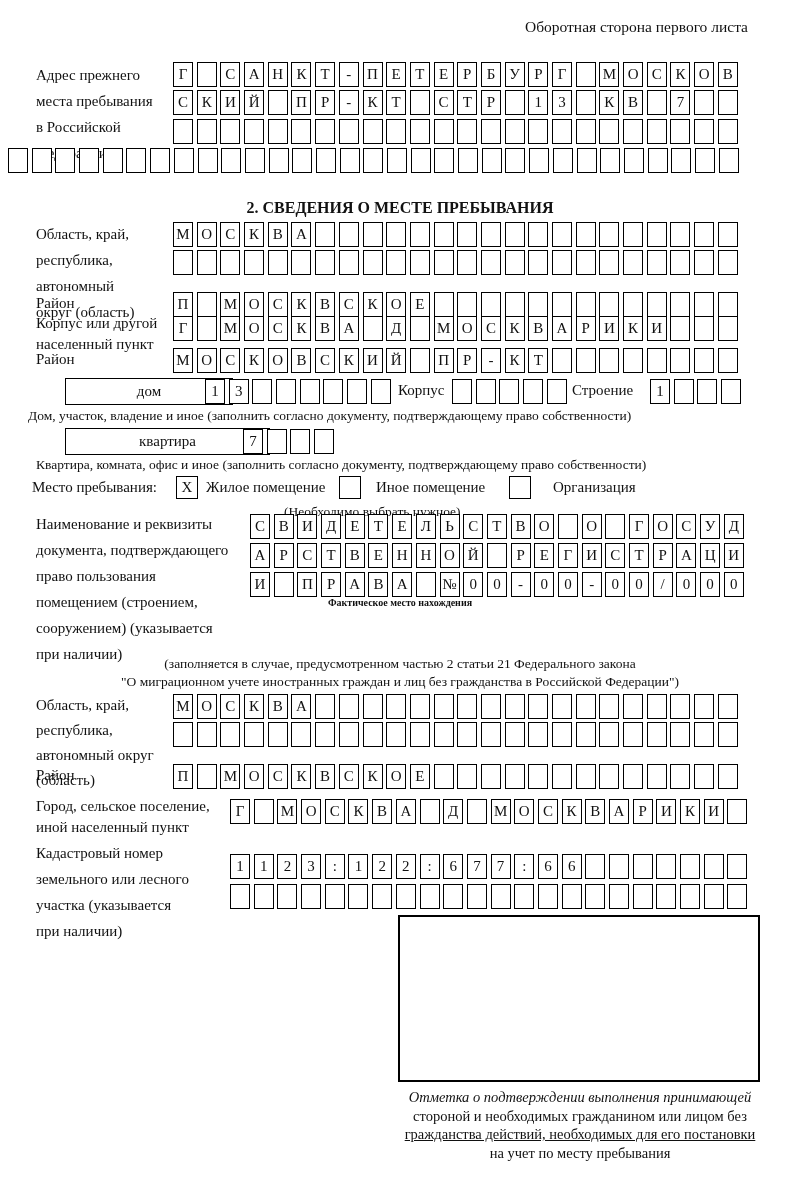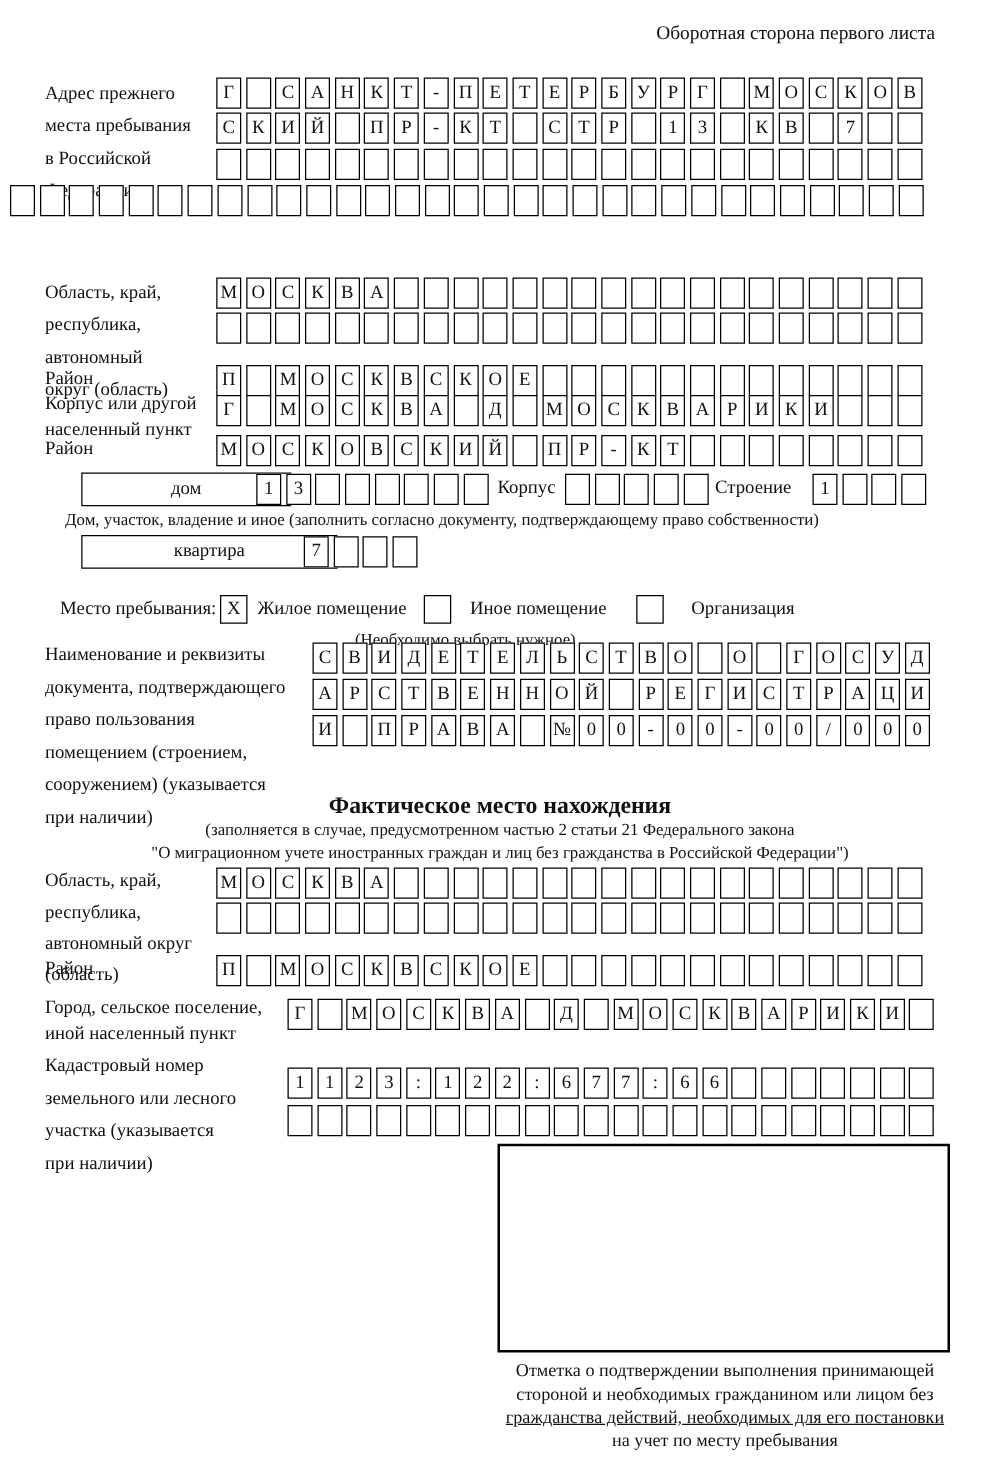--- a/index.html
+++ b/index.html
@@ -160,20 +160,21 @@
       <span class="cell"></span>
       <span class="cell"></span>
       <span class="cell"></span>
       <span class="cell"></span>
       <span class="cell"></span>
       <span class="cell"></span>
       <span class="cell"></span>
       <span class="cell"></span>
     </div>
 
+  <div class="abs bold center" style="top:199px; font-size:16px;">2. СВЕДЕНИЯ О МЕСТЕ ПРЕБЫВАНИЯ</div>
 
   <div class="abs lbl" style="left:36px; top:221px; line-height:26px;">
     <span class="ln">Область, край,</span>
     <span class="ln">республика,</span>
     <span class="ln">автономный</span>
     <span class="ln">округ (область)</span>
   </div>
   <div class="cellrow" style="left:173px; top:222px;">
       <span class="cell">М</span>
       <span class="cell">О</span>
@@ -333,31 +334,32 @@
       <span class="cell"></span>
       <span class="cell"></span>
     </div>
   <div class="abs lbl" style="left:572px; top:382px;">Строение</div>
   <div class="cellrow" style="left:650px; top:379px;">
       <span class="cell">1</span>
       <span class="cell"></span>
       <span class="cell"></span>
       <span class="cell"></span>
     </div>
-  <div class="abs note" style="left:52px; top:408px;">Дом, участок, владение и иное (заполнить согласно документу, подтверждающему право собственности)</div>
+  <div class="abs note" style="left:28px; top:408px;">Дом, участок, владение и иное (заполнить согласно документу, подтверждающему право собственности)</div>
 
   <div class="widebox" style="left:30px; top:428px; width:205px; height:27px;">квартира</div>
   <div class="cellrow" style="left:243px; top:429px;">
       <span class="cell">7</span>
       <span class="cell"></span>
       <span class="cell"></span>
       <span class="cell"></span>
     </div>
-
-  <div class="abs lbl" style="left:48px; top:479px;">Место пребывания:</div>
+  <div class="abs note" style="left:36px; top:457px;">Квартира, комната, офис и иное (заполнить согласно документу, подтверждающему право собственности)</div>
+
+  <div class="abs lbl" style="left:32px; top:479px;">Место пребывания:</div>
   <div class="checkbox" style="left:176px; top:476px;">X</div>
   <div class="abs lbl" style="left:206px; top:479px;">Жилое помещение</div>
   <div class="checkbox" style="left:339px; top:476px;"></div>
   <div class="abs lbl" style="left:376px; top:479px;">Иное помещение</div>
   <div class="checkbox" style="left:509px; top:476px;"></div>
   <div class="abs lbl" style="left:553px; top:479px;">Организация</div>
   <div class="abs note" style="left:243px; top:504px;margin-left:41px;">(Необходимо выбрать нужное)</div>
 
   <div class="abs lbl" style="left:36px; top:511px; line-height:26px;">
     <span class="ln">Наименование и реквизиты</span>
@@ -430,21 +432,21 @@
       <span class="cell">0</span>
       <span class="cell">-</span>
       <span class="cell">0</span>
       <span class="cell">0</span>
       <span class="cell">/</span>
       <span class="cell">0</span>
       <span class="cell">0</span>
       <span class="cell">0</span>
     </div>
 
-  <div class="abs bold center" style="top:634px; font-size:19px;">Фактическое место нахождения</div>
+  <div class="abs bold center" style="top:597px; font-size:10px;">Фактическое место нахождения</div>
   <div class="abs note center" style="top:656px;">(заполняется в случае, предусмотренном частью 2 статьи 21 Федерального закона</div>
   <div class="abs note center" style="top:674px;">"О миграционном учете иностранных граждан и лиц без гражданства в Российской Федерации")</div>
 
   <div class="abs lbl" style="left:36px; top:693px; line-height:25px;">
     <span class="ln">Область, край,</span>
     <span class="ln">республика,</span>
     <span class="ln">автономный округ</span>
     <span class="ln">(область)</span>
   </div>
   <div class="cellrow" style="left:173px; top:694px;">
@@ -607,19 +609,19 @@
       <span class="cell"></span>
       <span class="cell"></span>
       <span class="cell"></span>
       <span class="cell"></span>
       <span class="cell"></span>
       <span class="cell"></span>
     </div>
 
   <div class="stampbox" style="left:398px; top:915px; width:362px; height:167px;"></div>
   <div class="abs caption" style="left:396px; top:1088px; width:368px;">
-    <span style="display:block;">Отметка о подтверждении выполнения принимающей</span>
+    <span style="display:block;font-style:italic;">Отметка о подтверждении выполнения принимающей</span>
     <span style="display:block;">стороной и необходимых гражданином или лицом без</span>
     <span style="display:block;text-decoration:underline;">гражданства действий, необходимых для его постановки</span>
     <span style="display:block;">на учет по месту пребывания</span>
   </div>
 
 </div>
 
 </body></html>

